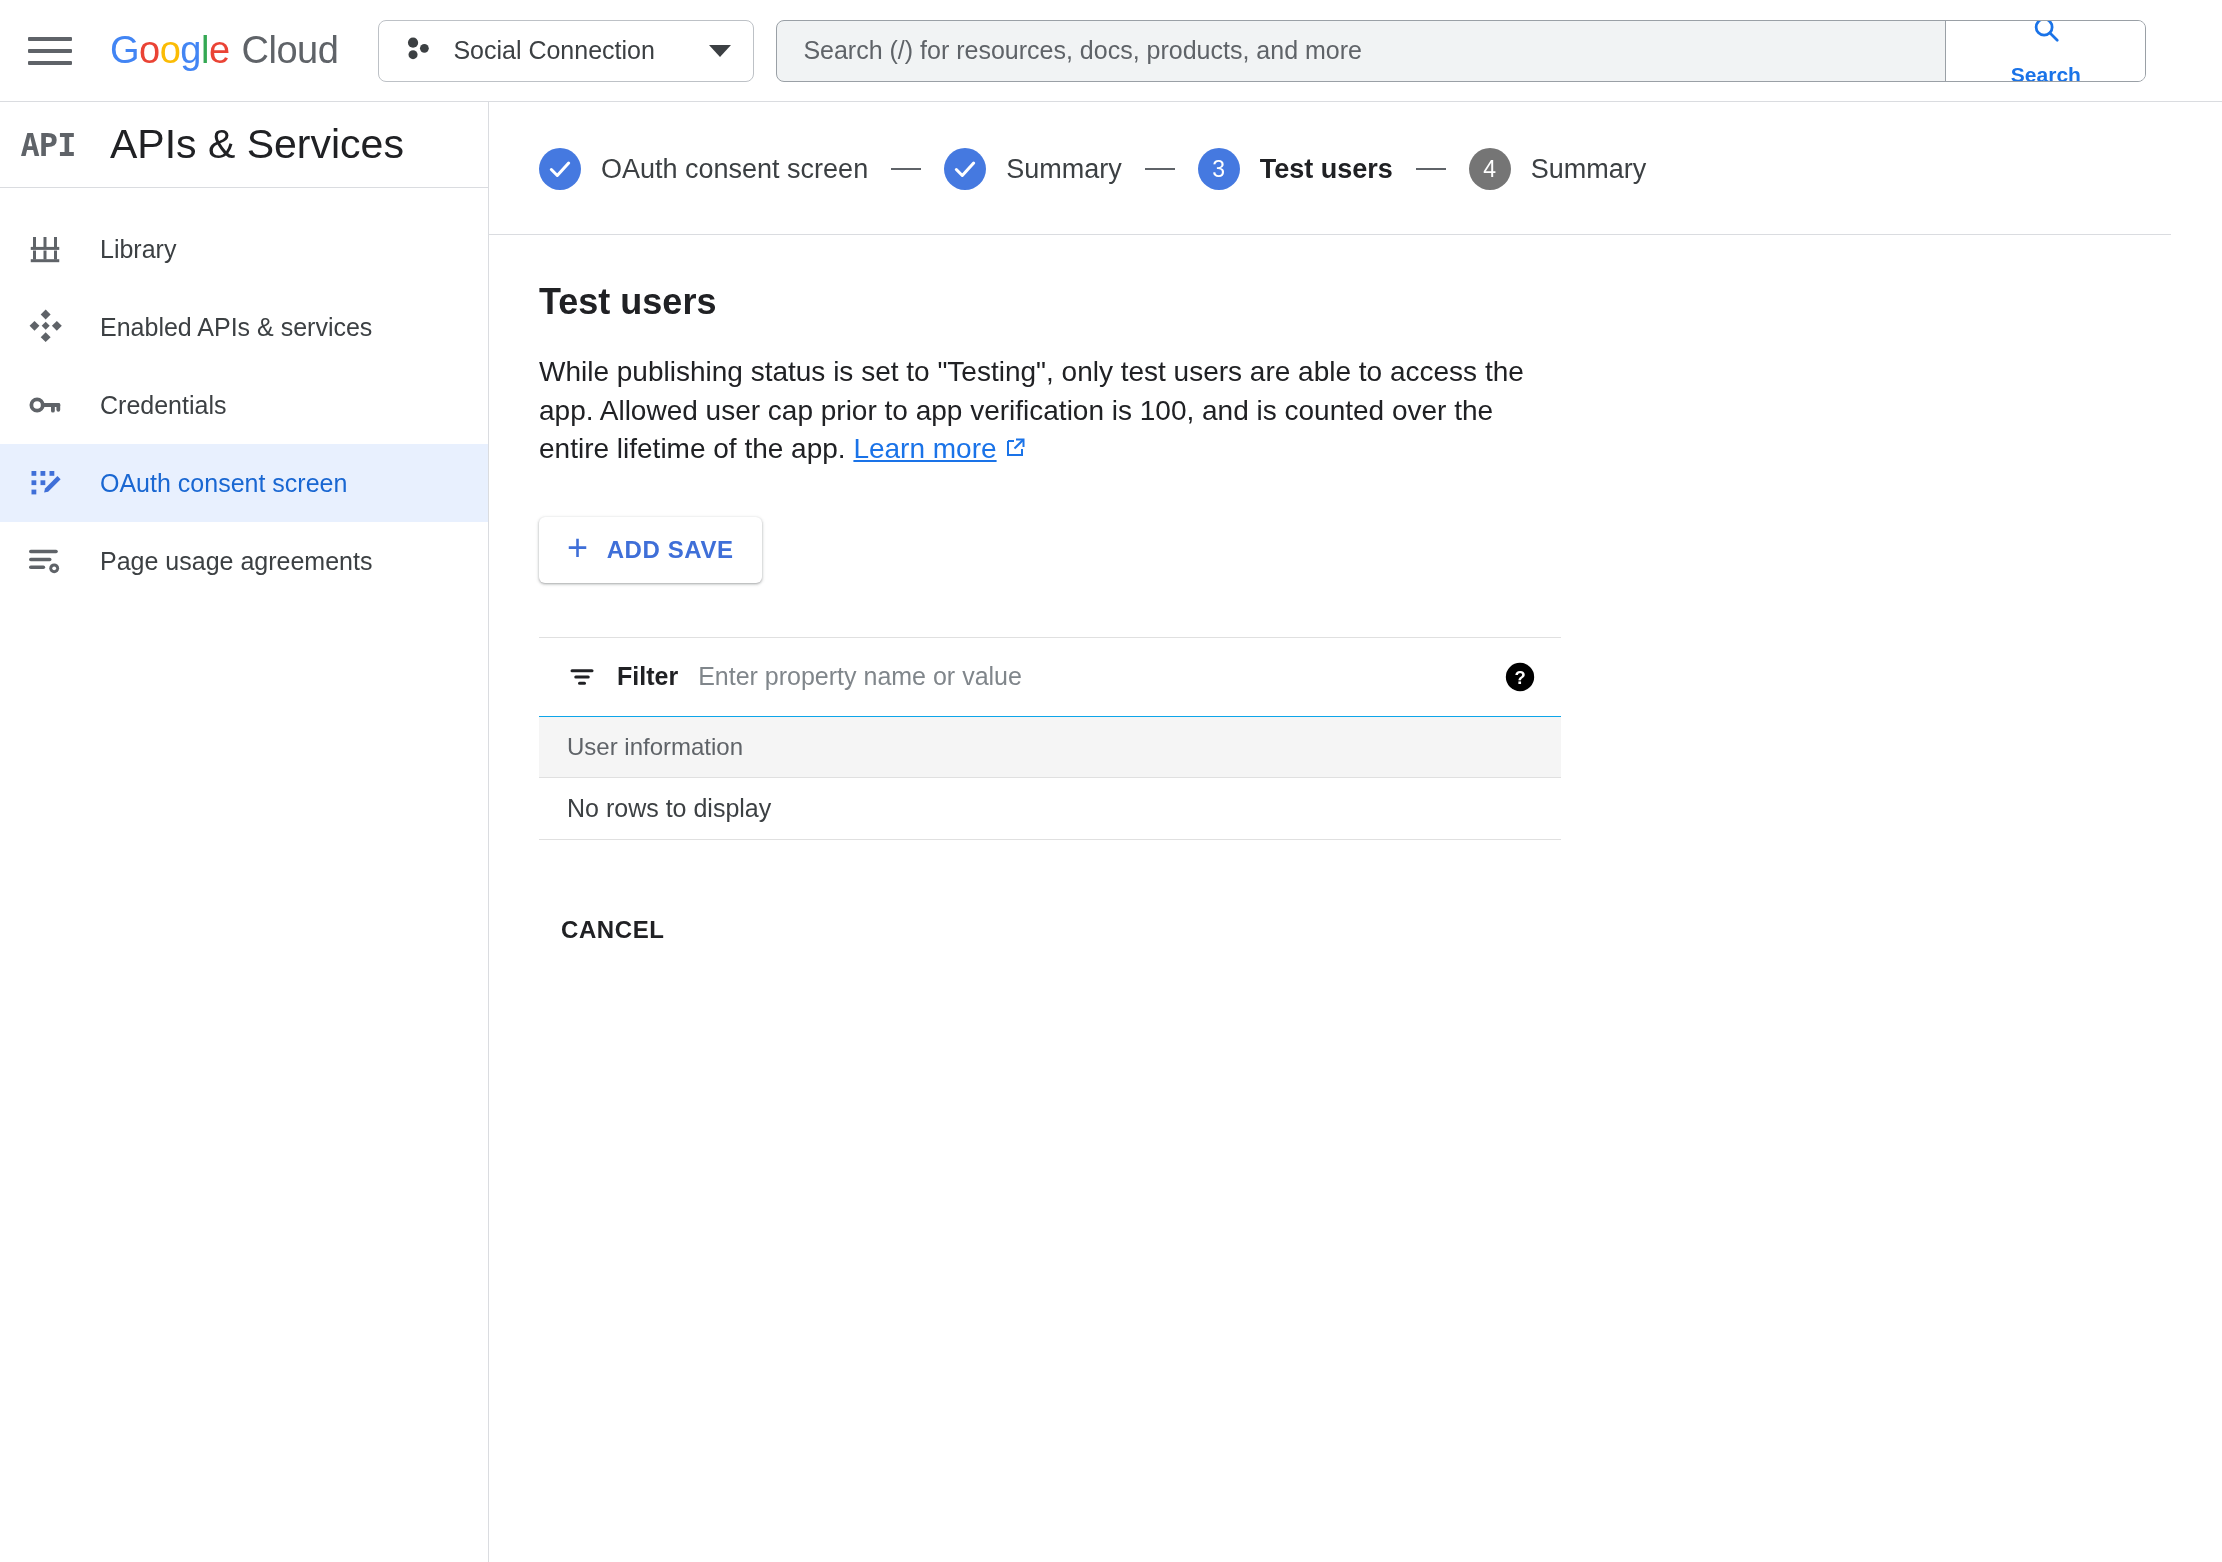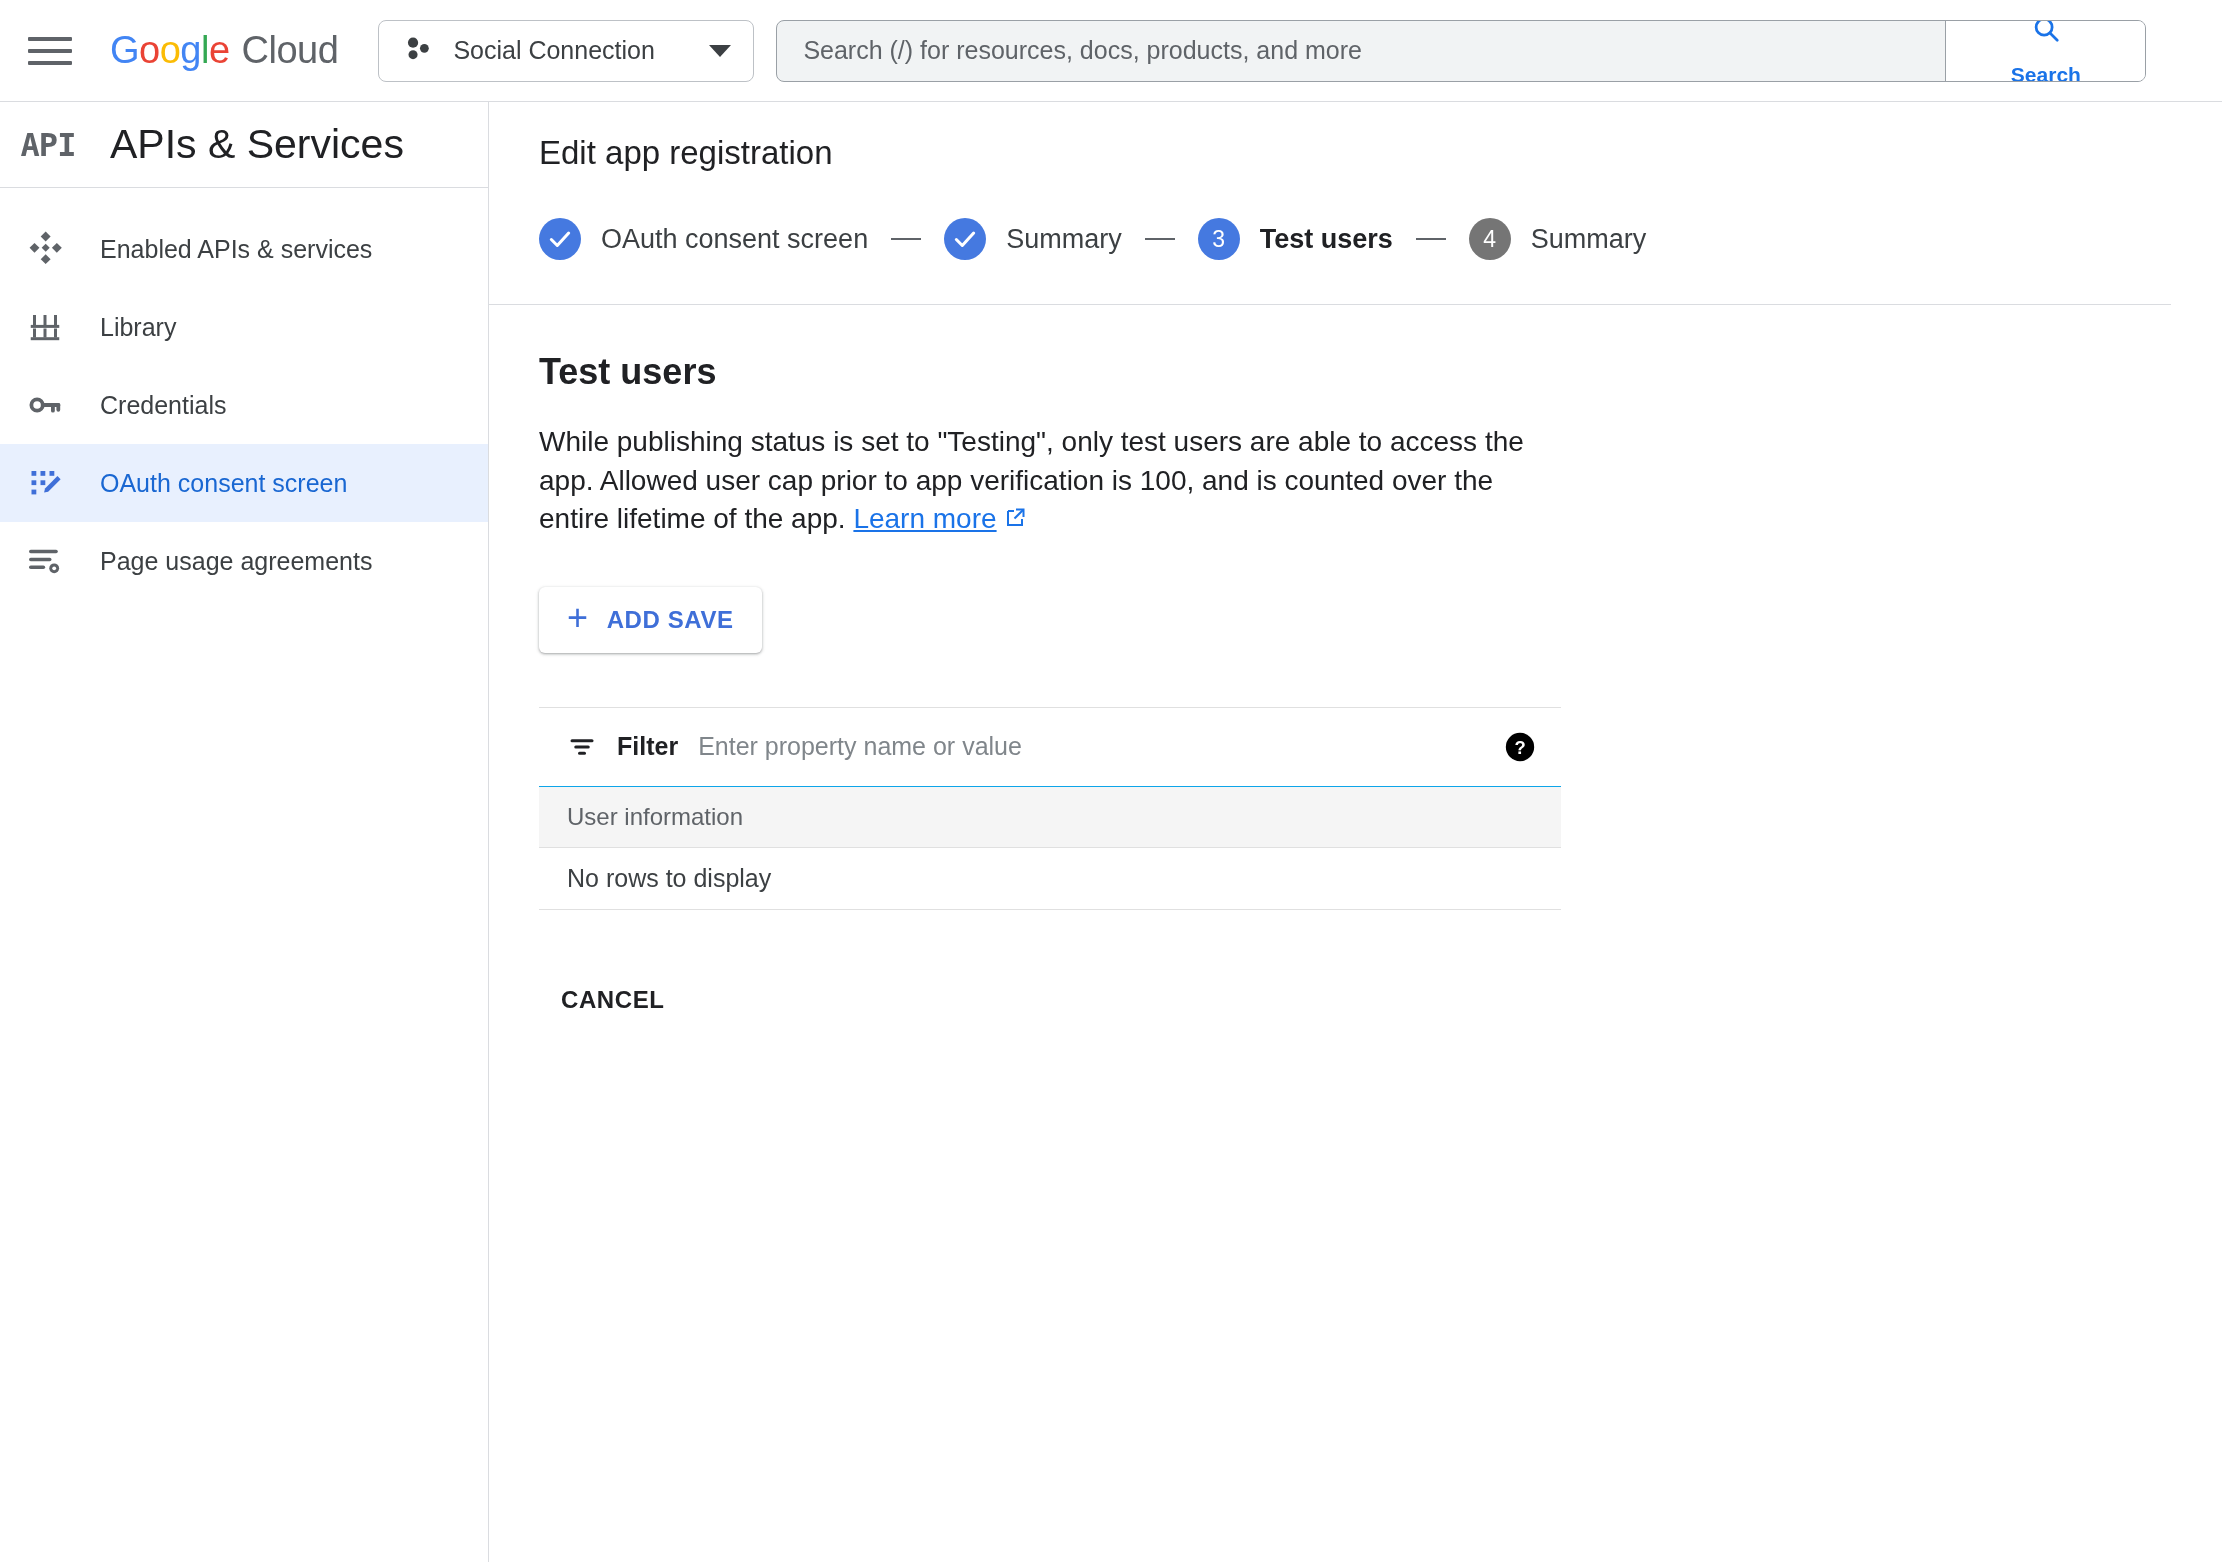--- a/index.html
+++ b/index.html
@@ -304,45 +304,45 @@
   <div class="sidebar">
     <div class="sidebar-head">
       <div class="api-badge">API</div>
       <div class="sidebar-title">APIs &amp; Services</div>
     </div>
 
     <div class="nav">
 
       <div class="nav-item">
         <span class="ico">
-          <svg width="40" height="40" viewBox="0 0 24 24" fill="#5f6368">
-            <rect x="10.3" y="2.4" width="4.2" height="4.2" transform="rotate(45 12.4 4.5)"></rect>
-            <rect x="3.6" y="9.2" width="4.2" height="4.2" transform="rotate(45 5.7 11.3)"></rect>
-            <rect x="17" y="9.2" width="4.2" height="4.2" transform="rotate(45 19.1 11.3)"></rect>
-            <rect x="10.3" y="16" width="4.2" height="4.2" transform="rotate(45 12.4 18.1)"></rect>
-            <rect x="10.7" y="9.6" width="3.4" height="3.4" transform="rotate(45 12.4 11.3)"></rect>
-          </svg>
-        </span>
-        <span class="nav-label">Enabled APIs &amp; services</span>
-      </div>
-
-      <div class="nav-item">
-        <span class="ico">
           <svg width="36" height="36" viewBox="0 0 24 24" fill="none" stroke="#5f6368" stroke-width="2">
             <line x1="5" y1="4" x2="5" y2="11"></line>
               <line x1="12" y1="4" x2="12" y2="11"></line>
               <line x1="19" y1="4" x2="19" y2="11"></line>
             <line x1="2.5" y1="11.6" x2="21.5" y2="11.6"></line>
             <line x1="5" y1="13" x2="5" y2="19"></line>
               <line x1="12" y1="13" x2="12" y2="19"></line>
               <line x1="19" y1="13" x2="19" y2="19"></line>
             <line x1="2.5" y1="19.8" x2="21.5" y2="19.8"></line>
           </svg>
         </span>
         <span class="nav-label">Library</span>
+      </div>
+
+      <div class="nav-item">
+        <span class="ico">
+          <svg width="40" height="40" viewBox="0 0 24 24" fill="#5f6368">
+            <rect x="10.3" y="2.4" width="4.2" height="4.2" transform="rotate(45 12.4 4.5)"></rect>
+            <rect x="3.6" y="9.2" width="4.2" height="4.2" transform="rotate(45 5.7 11.3)"></rect>
+            <rect x="17" y="9.2" width="4.2" height="4.2" transform="rotate(45 19.1 11.3)"></rect>
+            <rect x="10.3" y="16" width="4.2" height="4.2" transform="rotate(45 12.4 18.1)"></rect>
+            <rect x="10.7" y="9.6" width="3.4" height="3.4" transform="rotate(45 12.4 11.3)"></rect>
+          </svg>
+        </span>
+        <span class="nav-label">Enabled APIs &amp; services</span>
       </div>
 
       <div class="nav-item">
         <span class="ico">
           <svg width="38" height="38" viewBox="0 0 24 24" fill="none" stroke="#5f6368" stroke-width="2.4">
             <circle cx="7" cy="12" r="3.6"></circle>
             <line x1="10.6" y1="12" x2="20.5" y2="12" stroke-linecap="round"></line>
             <line x1="17" y1="12" x2="17" y2="15.6" stroke-linecap="round"></line>
             <line x1="20.4" y1="12" x2="20.4" y2="15" stroke-linecap="round"></line>
           </svg>
@@ -376,21 +376,20 @@
           </svg>
         </span>
         <span class="nav-label">Page usage agreements</span>
       </div>
 
     </div>
   </div>
 
   <div class="main">
 
-    <div class="page-title">Edit app registration</div>
 
     <div class="stepper-wrap">
 
       <div class="step">
         <span class="step-circle done">
           <svg viewBox="0 0 24 24" fill="none" stroke="#fff" stroke-width="2.8" stroke-linecap="round" stroke-linejoin="round">
               <polyline points="4,12.5 9.5,18 20,6.5"></polyline>
             </svg>
         </span>
         <span class="step-label">OAuth consent screen</span>

